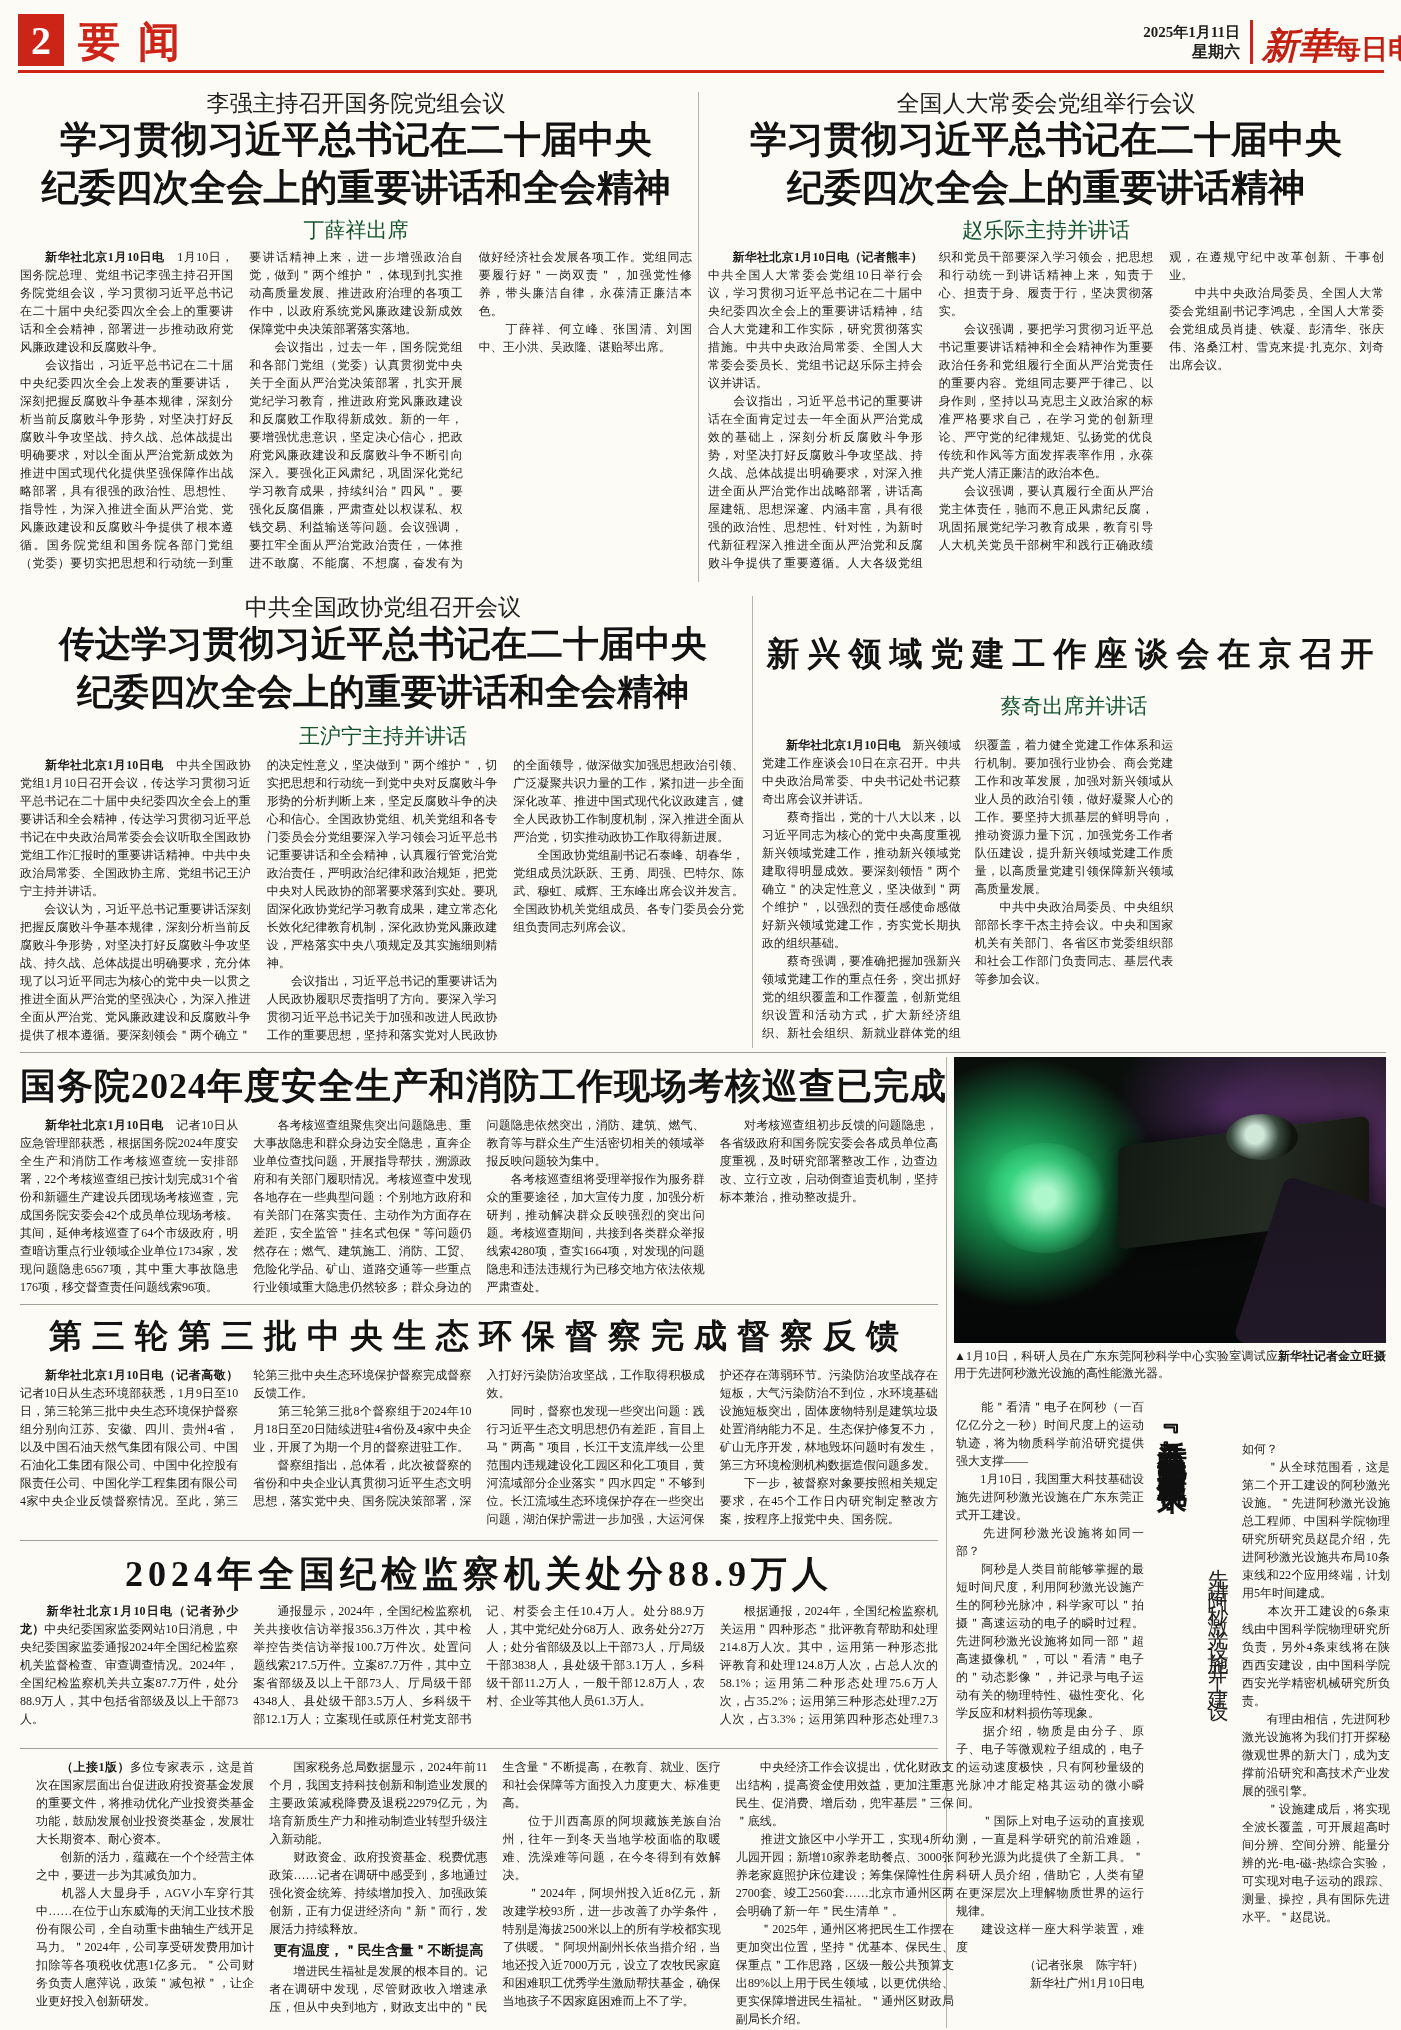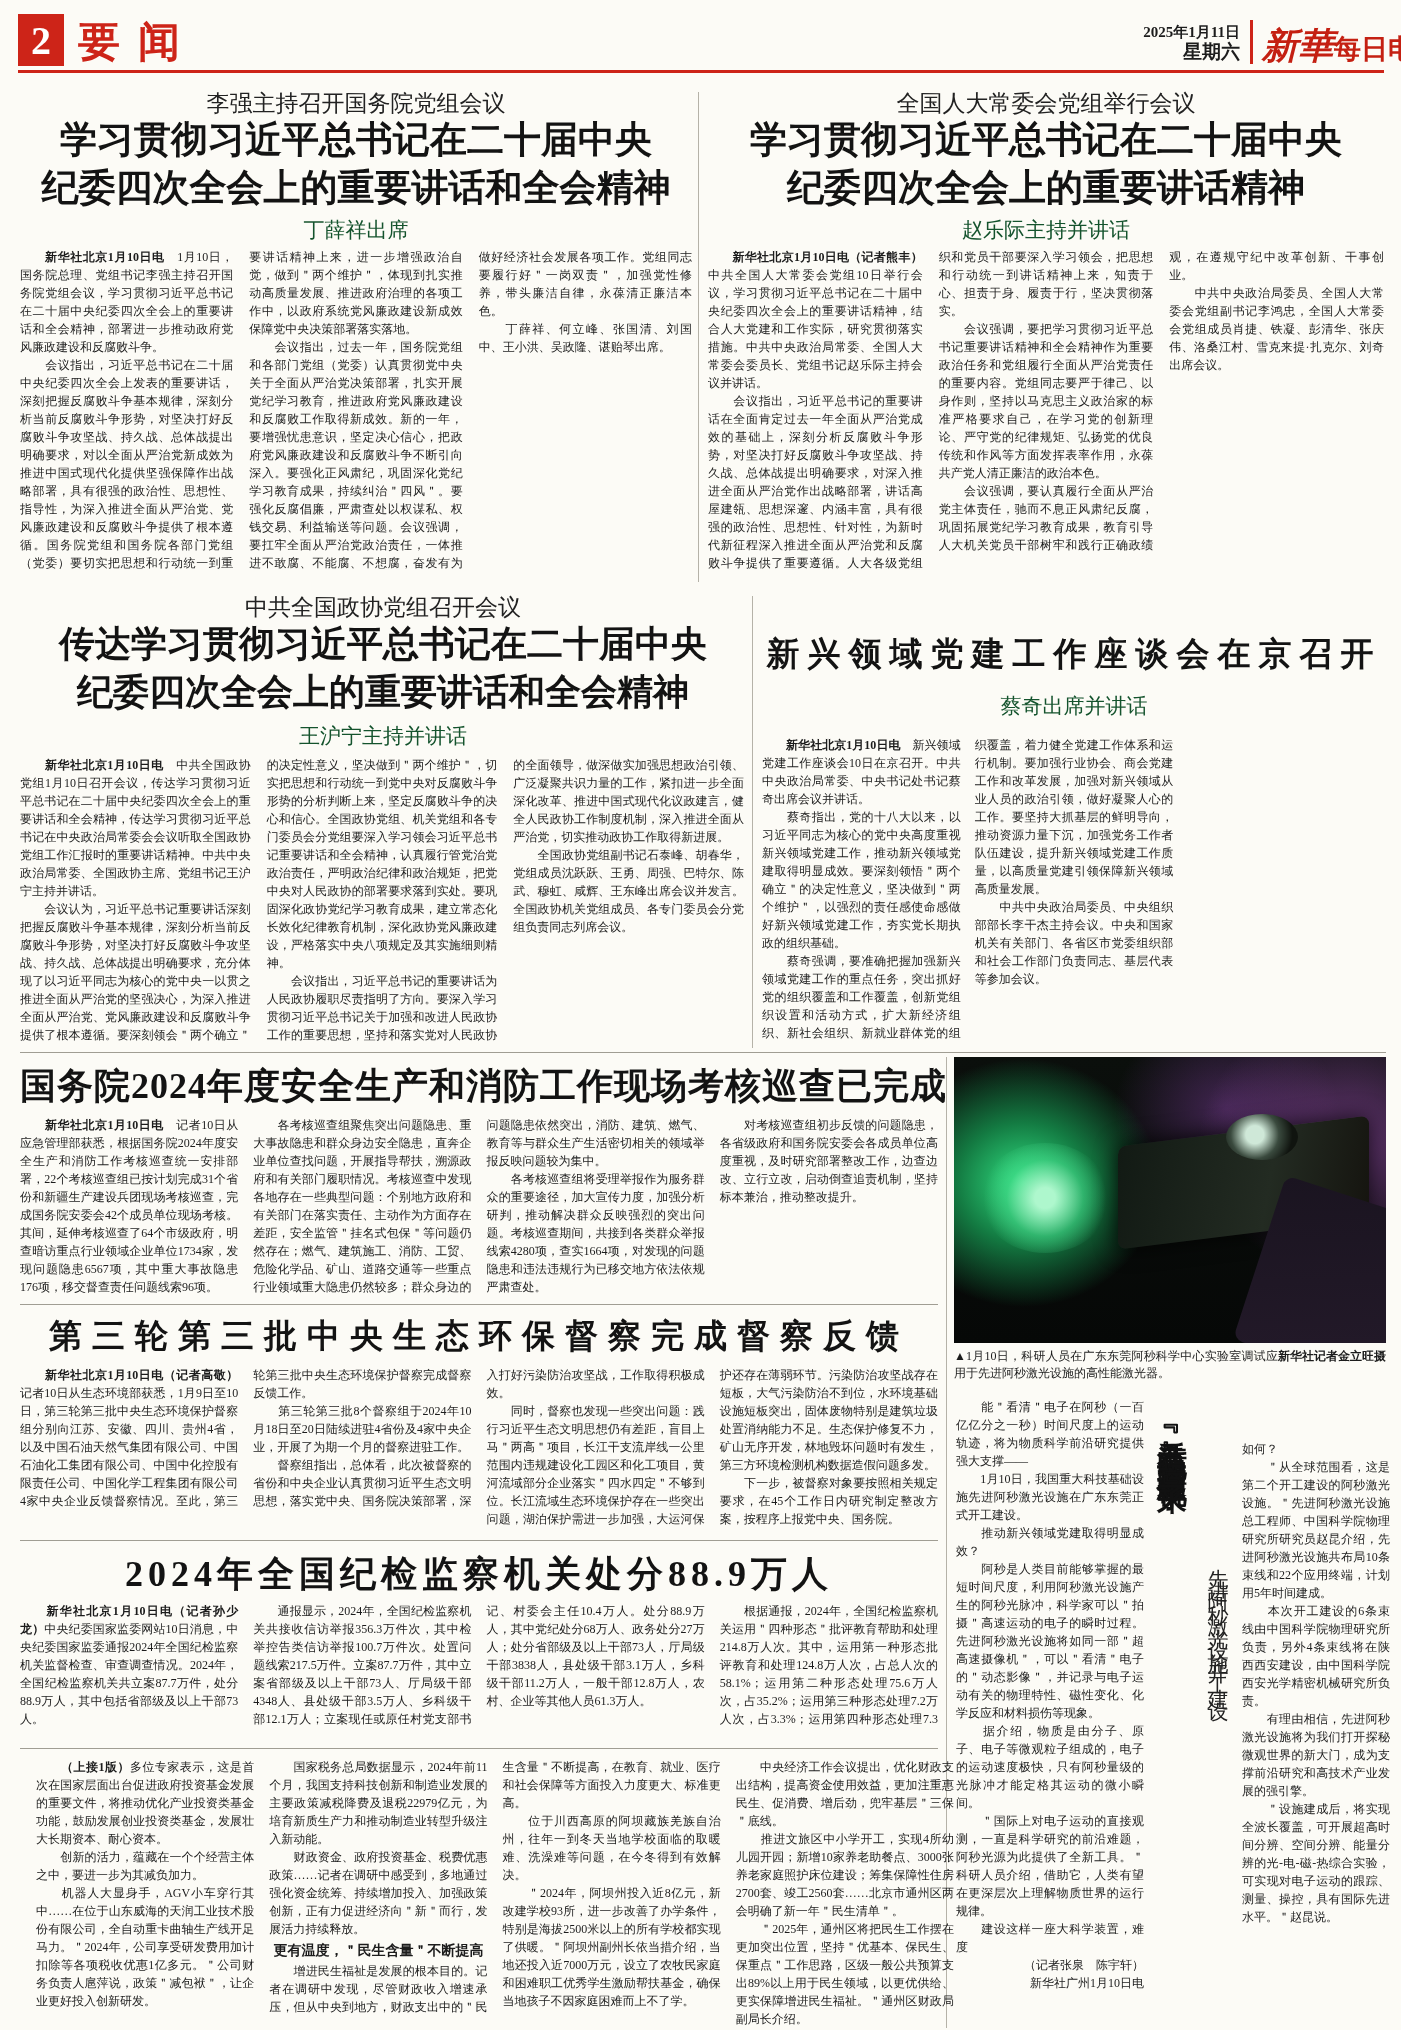--- a/index.html
+++ b/index.html
@@ -6,21 +6,21 @@
   .page{position:relative;width:1401px;height:2030px;background:#fcfbf6;overflow:hidden;
         font-family:"Liberation Serif","DejaVu Serif",serif;color:#1c1c1c;}
   .abs{position:absolute;}
   
   .pnum{left:18px;top:14px;width:46px;height:52px;background:#cd2418;color:#fff;
         display:flex;align-items:center;justify-content:center;font-size:40px;font-weight:700;}
   .sect{left:78px;top:14px;font-size:42px;font-weight:700;color:#cd2418;letter-spacing:18px;}
   .hdr-rule{left:18px;top:70px;width:1366px;height:3px;background:#cd2418;}
   .datebox{left:1078px;top:22px;width:162px;text-align:right;line-height:20px;}
   .dateline1{font-size:15px;font-weight:700;}
-  .dateline2{font-size:19px;font-weight:700;}
+  .dateline2{font-size:16px;font-weight:700;}
   .hdr-div{left:1250px;top:20px;width:3px;height:44px;background:#cd2418;}
   .masthead{left:1262px;top:22px;color:#c42012;white-space:nowrap;}
   .mast-script{font-size:36px;font-style:italic;font-weight:700;font-family:"DejaVu Serif",serif;}
   .mast-rest{font-size:27px;font-weight:700;}
   
   .eyebrow{font-size:23px;text-align:center;color:#222;}
   .hl{font-weight:700;text-align:center;color:#131313;white-space:nowrap;}
   .byline{font-size:21px;text-align:center;color:#14532d;}
   .body-cols{column-fill:auto;overflow:hidden;font-size:12px;line-height:18px;text-align:justify;}
   .body-cols p{margin:0;}
@@ -180,21 +180,21 @@
       <p>　　位于川西高原的阿坝藏族羌族自治州，往年一到冬天当地学校面临的取暖难、洗澡难等问题，在今冬得到有效解决。</p>
       <p>　　＂2024年，阿坝州投入近8亿元，新改建学校93所，进一步改善了办学条件，特别是海拔2500米以上的所有学校都实现了供暖。＂阿坝州副州长依当措介绍，当地还投入近7000万元，设立了农牧民家庭和困难职工优秀学生激励帮扶基金，确保当地孩子不因家庭困难而上不了学。</p>
       <p>　　中央经济工作会议提出，优化财政支出结构，提高资金使用效益，更加注重惠民生、促消费、增后劲，兜牢基层＂三保＂底线。</p>
       <p>　　推进文旅区中小学开工，实现4所幼儿园开园；新增10家养老助餐点、3000张养老家庭照护床位建设；筹集保障性住房2700套、竣工2560套……北京市通州区两会明确了新一年＂民生清单＂。</p>
       <p>　　＂2025年，通州区将把民生工作摆在更加突出位置，坚持＂优基本、保民生、保重点＂工作思路，区级一般公共预算支出89%以上用于民生领域，以更优供给、更实保障增进民生福祉。＂通州区财政局副局长介绍。</p>
     </div>
 
   <div class="abs body-cols" style="left:956px;top:1398px;width:188px;height:630px;column-count:1;">
       <p>　　能＂看清＂电子在阿秒（一百亿亿分之一秒）时间尺度上的运动轨迹，将为物质科学前沿研究提供强大支撑——</p>
       <p>　　1月10日，我国重大科技基础设施先进阿秒激光设施在广东东莞正式开工建设。</p>
-      <p>　　推动新兴领域党建取得明显成效？</p>
+      <p>　　先进阿秒激光设施将如同一部？</p>
       <p>　　阿秒是人类目前能够掌握的最短时间尺度，利用阿秒激光设施产生的阿秒光脉冲，科学家可以＂拍摄＂高速运动的电子的瞬时过程。先进阿秒激光设施将如同一部＂超高速摄像机＂，可以＂看清＂电子的＂动态影像＂，并记录与电子运动有关的物理特性、磁性变化、化学反应和材料损伤等现象。</p>
       <p>　　据介绍，物质是由分子、原子、电子等微观粒子组成的，电子的运动速度极快，只有阿秒量级的光脉冲才能定格其运动的微小瞬间。</p>
       <p>　　＂国际上对电子运动的直接观测，一直是科学研究的前沿难题，阿秒光源为此提供了全新工具。＂科研人员介绍，借助它，人类有望在更深层次上理解物质世界的运行规律。</p>
       <p>　　建设这样一座大科学装置，难度</p>
       <p class="align-right">（记者张泉　陈宇轩）</p>
       <p class="align-right">新华社广州1月10日电</p>
     </div>
   <div class="abs vert atto-hl">『看清』电子的『超高速摄像机』来了</div>
   <div class="abs vert atto-sub">先进阿秒激光设施开工建设</div>
   <div class="abs body-cols" style="left:1242px;top:1396px;width:148px;height:632px;column-count:1;margin-top:44px;">

